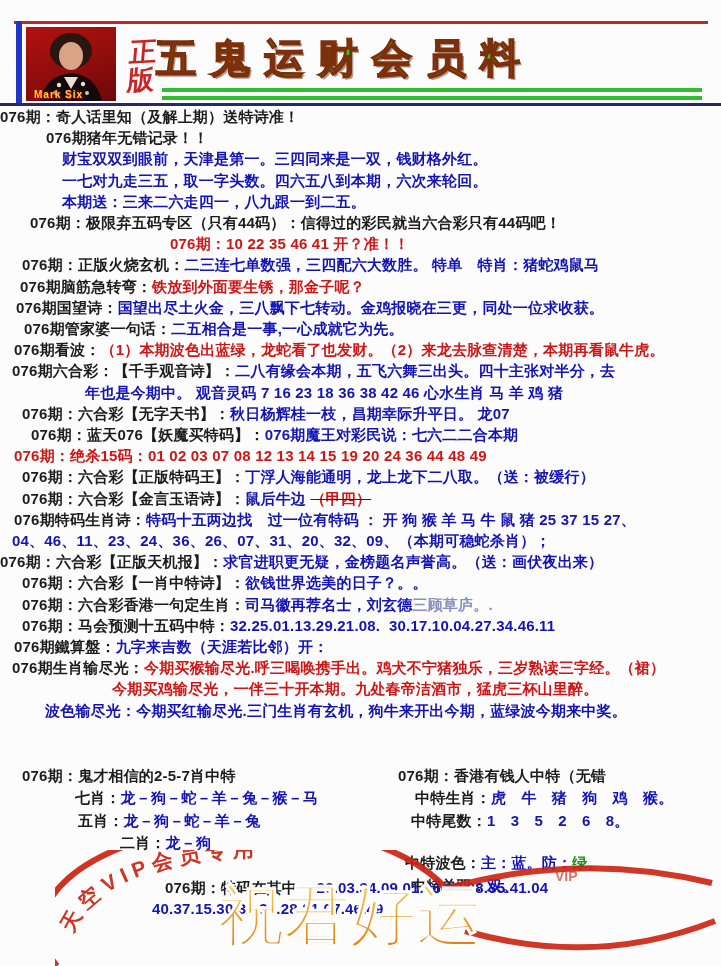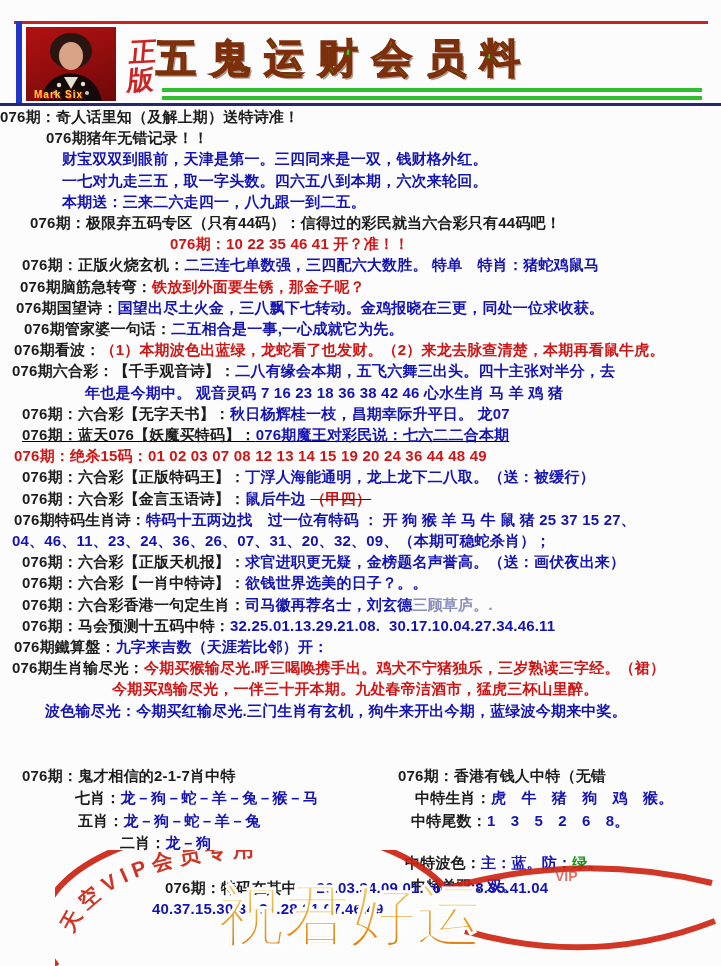--- a/index.html
+++ b/index.html
@@ -98,39 +98,39 @@
       <div class="line" style="padding-left: 30px;"><span class="c-k">076期：极限弃五码专区（只有44码）：信得过的彩民就当六合彩只有44码吧！</span></div>
       <div class="line" style="padding-left: 170px;"><span class="c-r">076期：10 22 35 46 41 开？准！！</span></div>
       <div class="line" style="padding-left: 22px;"><span class="c-k">076期：正版火烧玄机：</span><span class="c-b">二三连七单数强，三四配六大数胜。 特单　特肖：猪蛇鸡鼠马</span></div>
       <div class="line" style="padding-left: 20px;"><span class="c-k">076期脑筋急转弯：</span><span class="c-r">铁放到外面要生锈，那金子呢？</span></div>
       <div class="line" style="padding-left: 16px;"><span class="c-k">076期国望诗：</span><span class="c-b">国望出尽土火金，三八飘下七转动。金鸡报晓在三更，同处一位求收获。</span></div>
       <div class="line" style="padding-left: 24px;"><span class="c-k">076期管家婆一句话：</span><span class="c-b">二五相合是一事,一心成就它为先。</span></div>
       <div class="line" style="padding-left: 14px;"><span class="c-k">076期看波：</span><span class="c-r">（1）本期波色出蓝绿，龙蛇看了也发财。（2）来龙去脉查清楚，本期再看鼠牛虎。</span></div>
       <div class="line" style="padding-left: 12px;"><span class="c-k">076期六合彩：【千手观音诗】：</span><span class="c-b">二八有缘会本期，五飞六舞三出头。四十主张对半分，去</span></div>
       <div class="line" style="padding-left: 85px;"><span class="c-b">年也是今期中。 观音灵码 7 16 23 18 36 38 42 46 心水生肖 马 羊 鸡 猪</span></div>
       <div class="line" style="padding-left: 22px;"><span class="c-k">076期：六合彩【无字天书】：</span><span class="c-b">秋日杨辉桂一枝，昌期幸际升平日。 龙07</span></div>
-      <div class="line" style="padding-left: 22px; text-decoration: underline;"><span class="c-k">076期：蓝天076【妖魔买特码】：</span><span class="c-b">076期魔王对彩民说：七六二二合本期</span></div>
+      <div class="line" style="padding-left: 31px;"><span class="c-k">076期：蓝天076【妖魔买特码】：</span><span class="c-b">076期魔王对彩民说：七六二二合本期</span></div>
       <div class="line" style="padding-left: 14px;"><span class="c-r">076期：绝杀15码：01 02 03 07 08 12 13 14 15 19 20 24 36 44 48 49</span></div>
       <div class="line" style="padding-left: 22px;"><span class="c-k">076期：六合彩【正版特码王】：</span><span class="c-b">丁浮人海能通明，龙上龙下二八取。（送：被缓行）</span></div>
       <div class="line" style="padding-left: 22px;"><span class="c-k">076期：六合彩【金言玉语诗】：</span><span class="c-b">鼠后牛边 </span><span class="c-x">（甲四）</span></div>
       <div class="line" style="padding-left: 14px;"><span class="c-k">076期特码生肖诗：</span><span class="c-b">特码十五两边找　过一位有特码 ： 开 狗 猴 羊 马 牛 鼠 猪 25 37 15 27、</span></div>
       <div class="line" style="padding-left: 12px;"><span class="c-b">04、46、11、23、24、36、26、07、31、20、32、09、（本期可稳蛇杀肖）；</span></div>
-      <div class="line" style="padding-left: 22px;"><span class="c-k">076期：六合彩【正版天机报】：</span><span class="c-b">求官进职更无疑，金榜题名声誉高。（送：画伏夜出来）</span></div>
+      <div class="line" style=""><span class="c-k">076期：六合彩【正版天机报】：</span><span class="c-b">求官进职更无疑，金榜题名声誉高。（送：画伏夜出来）</span></div>
       <div class="line" style="padding-left: 22px;"><span class="c-k">076期：六合彩【一肖中特诗】：</span><span class="c-b">欲钱世界选美的日子？。。</span></div>
       <div class="line" style="padding-left: 22px;"><span class="c-k">076期：六合彩香港一句定生肖：</span><span class="c-b">司马徽再荐名士，刘玄德</span><span class="c-f">三顾草庐。.</span></div>
       <div class="line" style="padding-left: 22px;"><span class="c-k">076期：马会预测十五码中特：</span><span class="c-b">32.25.01.13.29.21.08.  30.17.10.04.27.34.46.11</span></div>
       <div class="line" style="padding-left: 14px;"><span class="c-k">076期鐵算盤：</span><span class="c-b">九字来吉数（天涯若比邻）开：</span></div>
       <div class="line" style="padding-left: 12px;"><span class="c-k">076期生肖输尽光：</span><span class="c-r">今期买猴输尽光.呼三喝唤携手出。鸡犬不宁猪独乐，三岁熟读三字经。（裙）</span></div>
       <div class="line" style="padding-left: 112px;"><span class="c-r">今期买鸡输尽光，一伴三十开本期。九处春帝洁酒市，猛虎三杯山里醉。</span></div>
       <div class="line" style="padding-left: 45px;"><span class="c-b">波色输尽光：</span><span class="c-b">今期买红输尽光.三门生肖有玄机，狗牛来开出今期，蓝绿波今期来中奖。</span></div>
     </div>
 
   <div class="cols">
     <div class="col-left" id="col-left">
-        <div class="line" style="padding-left: 22px;"><span class="c-k">076期：鬼才相信的2-1-7肖中特</span></div>
+        <div class="line" style="padding-left: 22px;"><span class="c-k">076期：鬼才相信的2-5-7肖中特</span></div>
         <div class="line" style="padding-left: 75px;"><span class="c-k">七肖：</span><span class="c-b">龙－狗－蛇－羊－兔－猴－马</span></div>
         <div class="line" style="padding-left: 78px;"><span class="c-k">五肖：</span><span class="c-b">龙－狗－蛇－羊－兔</span></div>
         <div class="line" style="padding-left: 120px;"><span class="c-k">二肖：</span><span class="c-b">龙－狗</span></div>
       </div>
     <div class="col-right" id="col-right">
         <div class="line" style="padding-left: 33px;"><span class="c-k">076期：香港有钱人中特（无错</span></div>
         <div class="line" style="padding-left: 50px;"><span class="c-k">中特生肖：</span><span class="c-b">虎　牛　猪　狗　鸡　猴。</span></div>
         <div class="line" style="padding-left: 46px;"><span class="c-k">中特尾数：</span><span class="c-b">1　3　5　2　6　8。</span></div>
         <div class="line" style="padding-left: 40px; margin-top: 20px;"><span class="c-k">中特波色：</span><span class="c-b">主：</span><span class="c-b">蓝。</span><span class="c-b">防：</span><span class="c-g">绿。</span></div>
         <div class="line" style="padding-left: 46px;"><span class="c-k">中特单双：</span><span class="c-b">双。</span></div>

